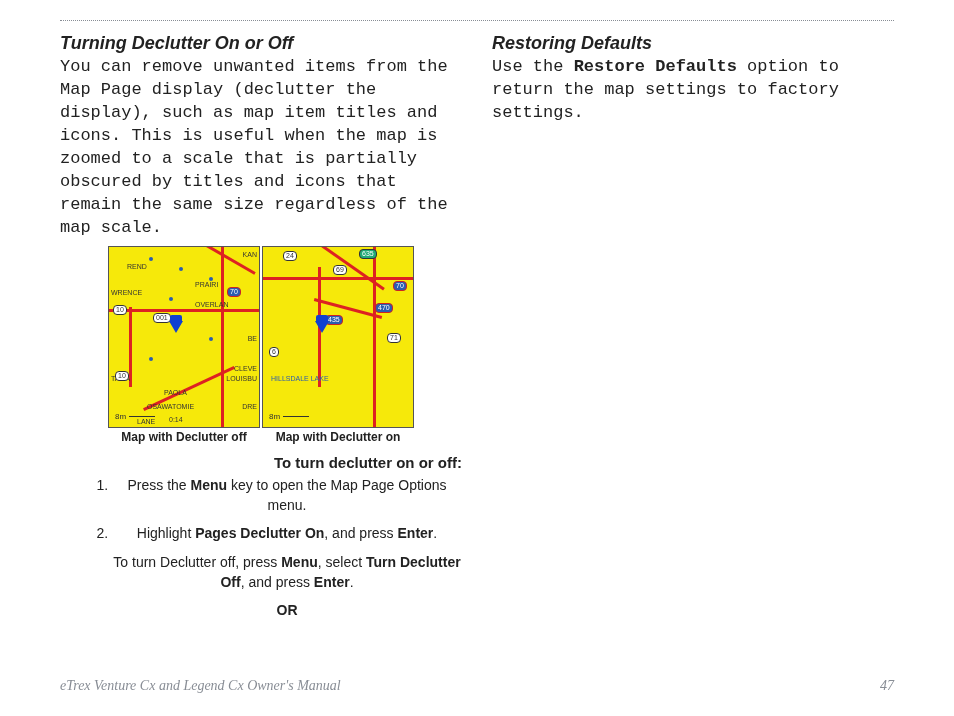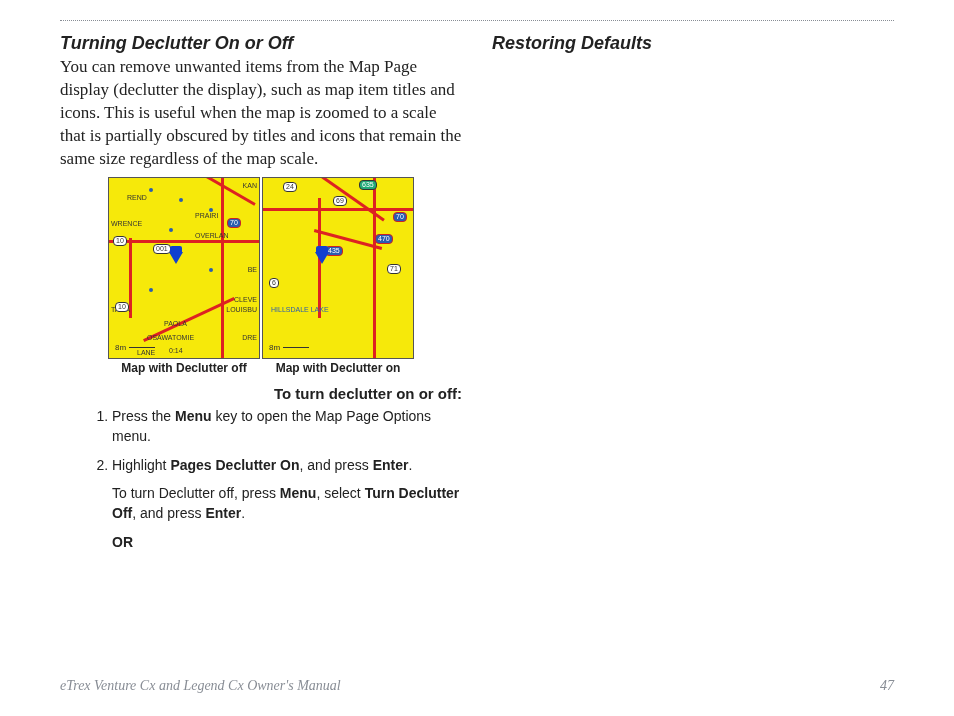--- a/index.html
+++ b/index.html
@@ -48,20 +48,21 @@
     font-weight: bold;
     font-size: 18px;
     margin: 0 0 2px 0;
     color: #222;
   }
   p.body {
     font-size: 17px;
     line-height: 1.35;
     margin: 0 0 6px 0;
     color: #222;
+    font-family: Liberation Mono, monospace;
   }
   .bold { font-weight: bold; }
   .map-row {
     display: flex;
     justify-content: center;
     gap: 4px;
     margin: 4px 0 6px 0;
   }
   .map-thumb {
     width: 150px;
@@ -115,21 +116,21 @@
     text-align: right;
   }
   ol.steps {
     font-family: Arial, Helvetica, sans-serif;
     font-size: 14px;
     color: #222;
     margin: 0 0 0 30px;
     padding-left: 22px;
     line-height: 1.45;
   }
-  ol.steps li { margin-bottom: 8px; }
+  ol.steps li { margin-bottom: 8px; text-align: center; }
   ol.steps .sub { display:block; margin-top:8px; }
   .footer {
     position: absolute;
     bottom: 22px;
     left: 60px;
     right: 60px;
     display: flex;
     justify-content: space-between;
     font-family: "Times New Roman", serif;
     font-style: italic;
@@ -223,20 +224,23 @@
           <span class="sub">
             <span>To turn Declutter off, press </span><span class="bold">Menu</span><span>, select </span><span class="bold">Turn Declutter Off</span><span>, and press </span><span class="bold">Enter</span><span>.</span>
           </span>
           <span class="sub bold">OR</span>
         </li>
       </ol>
     </div>
 
     <div class="col">
       <h3 class="section-heading">Restoring Defaults</h3>
+      <p class="body">
+        <span>Use the </span><span class="bold">Restore Defaults</span><span> option to return the map settings to factory settings.</span>
+      </p>
     </div>
 
   </div>
 
   <div class="footer">
     <span>eTrex Venture Cx and Legend Cx Owner's Manual</span>
     <span class="pg">47</span>
   </div>
 </div>
 

